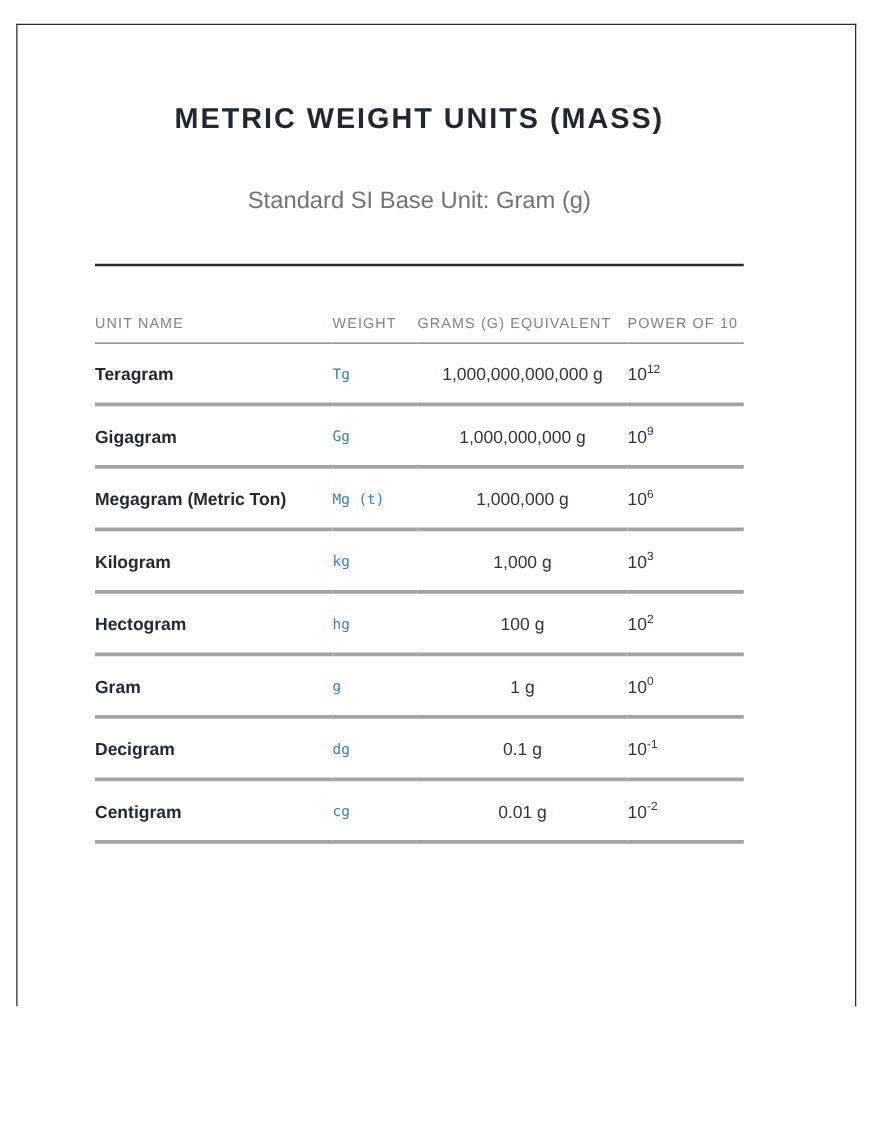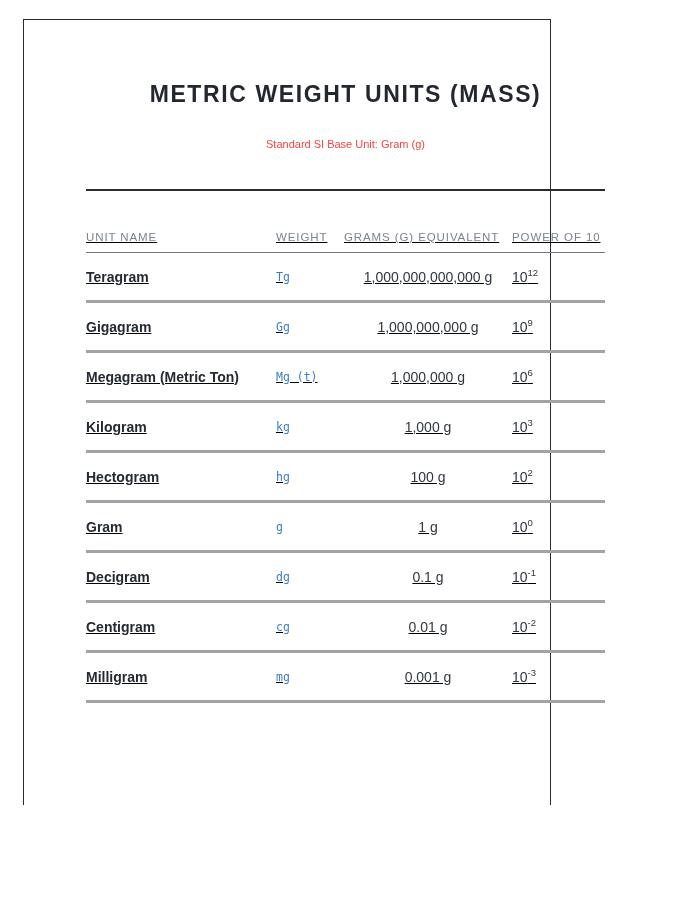--- a/index.html
+++ b/index.html
@@ -10,23 +10,23 @@
   body {
     width: 700px;
     height: 900px;
     font-family: "Liberation Sans", sans-serif;
     -webkit-font-smoothing: antialiased;
     overflow: hidden;
   }
 
   .page-frame {
     position: absolute;
-    left: 23px;
+    left: 13px;
     top: 19px;
-    width: 528px;
+    width: 672px;
     height: 786px;
     border: 1.5px solid #2b2b2b;
     border-bottom: none;
     box-sizing: border-box;
     background: #ffffff;
   }
 
   .content {
     position: absolute;
     left: 62px;
@@ -38,42 +38,41 @@
     font-size: 23px;
     font-weight: bold;
     color: #222730;
     text-align: center;
     letter-spacing: 1.6px;
     margin: 0;
     line-height: 1.25;
   }
 
   .doc-subtitle {
-    font-size: 11px;
-    color: #ef4444;
+    font-size: 19px;
+    color: #737373;
     text-align: center;
-    margin: 0;
+    margin: 12px;
     padding-top: 28px;
     line-height: 1.3;
     font-weight: normal;
   }
 
   .title-rule {
     margin-top: 38px;
     height: 0;
     border-top: 2.2px solid #2b2b2b;
     width: 100%;
   }
 
   .unit-table {
     width: 100%;
     border-collapse: collapse;
     margin-top: 40px;
     table-layout: fixed;
-    text-decoration: underline;
   }
 
   .unit-table th {
     font-size: 11.5px;
     font-weight: normal;
     color: #7b8491;
     letter-spacing: 0.9px;
     text-align: left;
     padding: 0 0 9px 0;
     border-bottom: 1.4px solid #6f7782;
@@ -194,23 +193,17 @@
             <td class="cell-symbol">dg</td>
             <td class="cell-grams">0.1 g</td>
             <td class="cell-power"><span>10</span><sup>-1</sup></td>
           </tr>
           <tr>
             <td class="cell-unit">Centigram</td>
             <td class="cell-symbol">cg</td>
             <td class="cell-grams">0.01 g</td>
             <td class="cell-power"><span>10</span><sup>-2</sup></td>
           </tr>
-          <tr>
-            <td class="cell-unit">Milligram</td>
-            <td class="cell-symbol">mg</td>
-            <td class="cell-grams">0.001 g</td>
-            <td class="cell-power"><span>10</span><sup>-3</sup></td>
-          </tr>
         </tbody>
     </table>
 
   </div>
 </div>
 
 </body></html>

